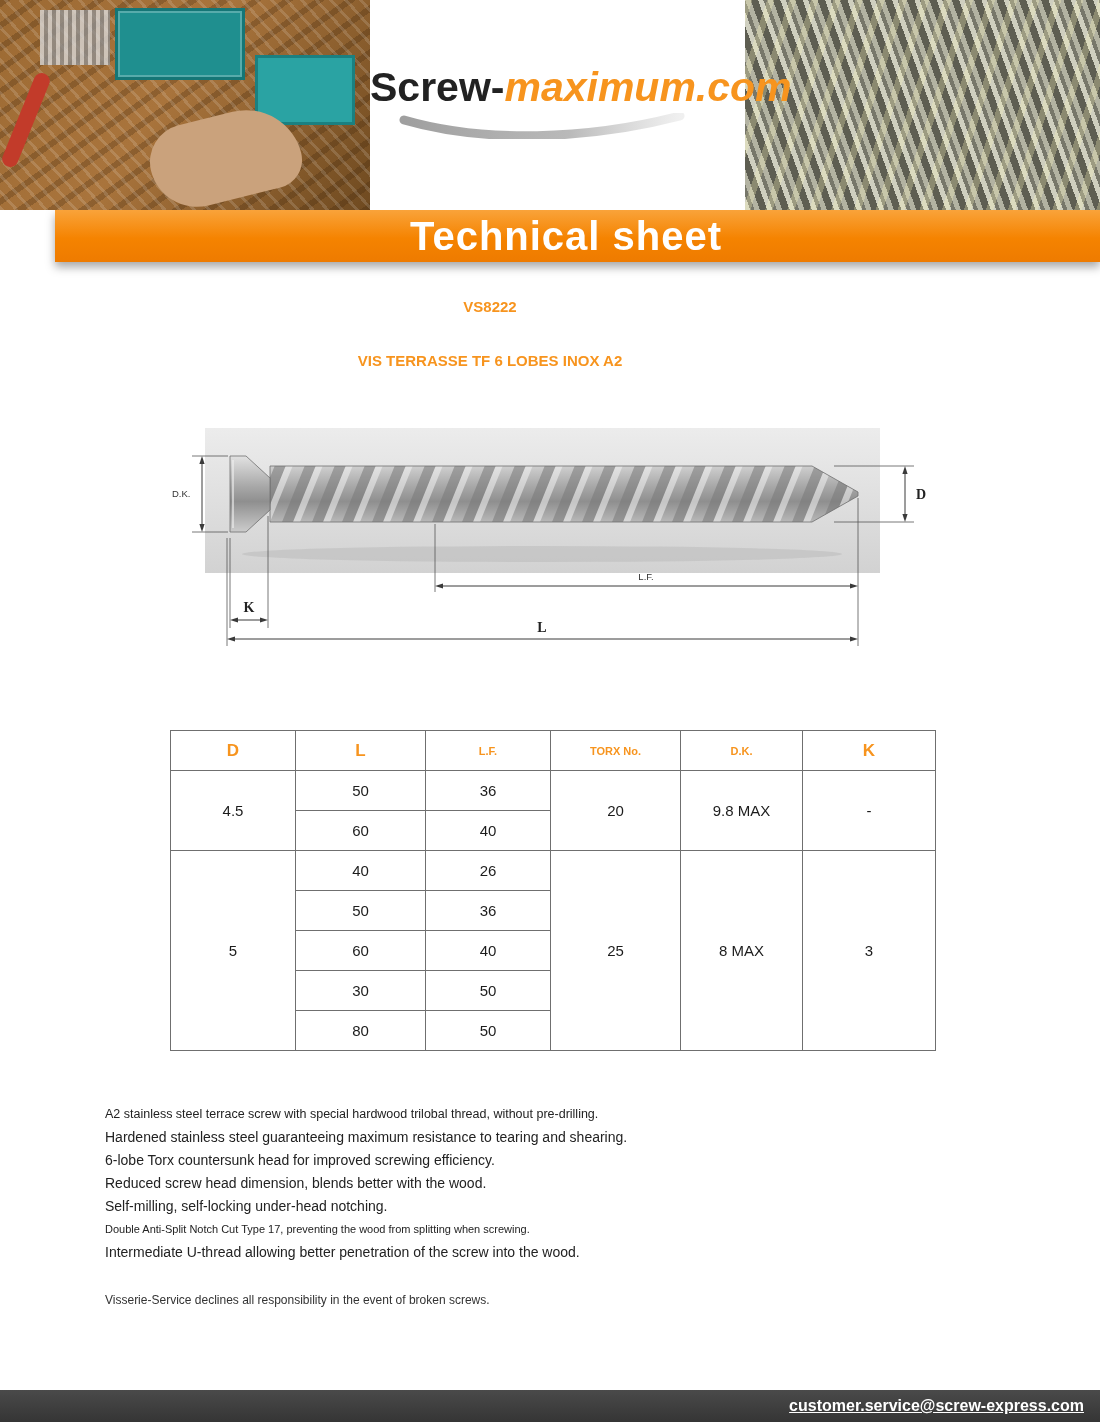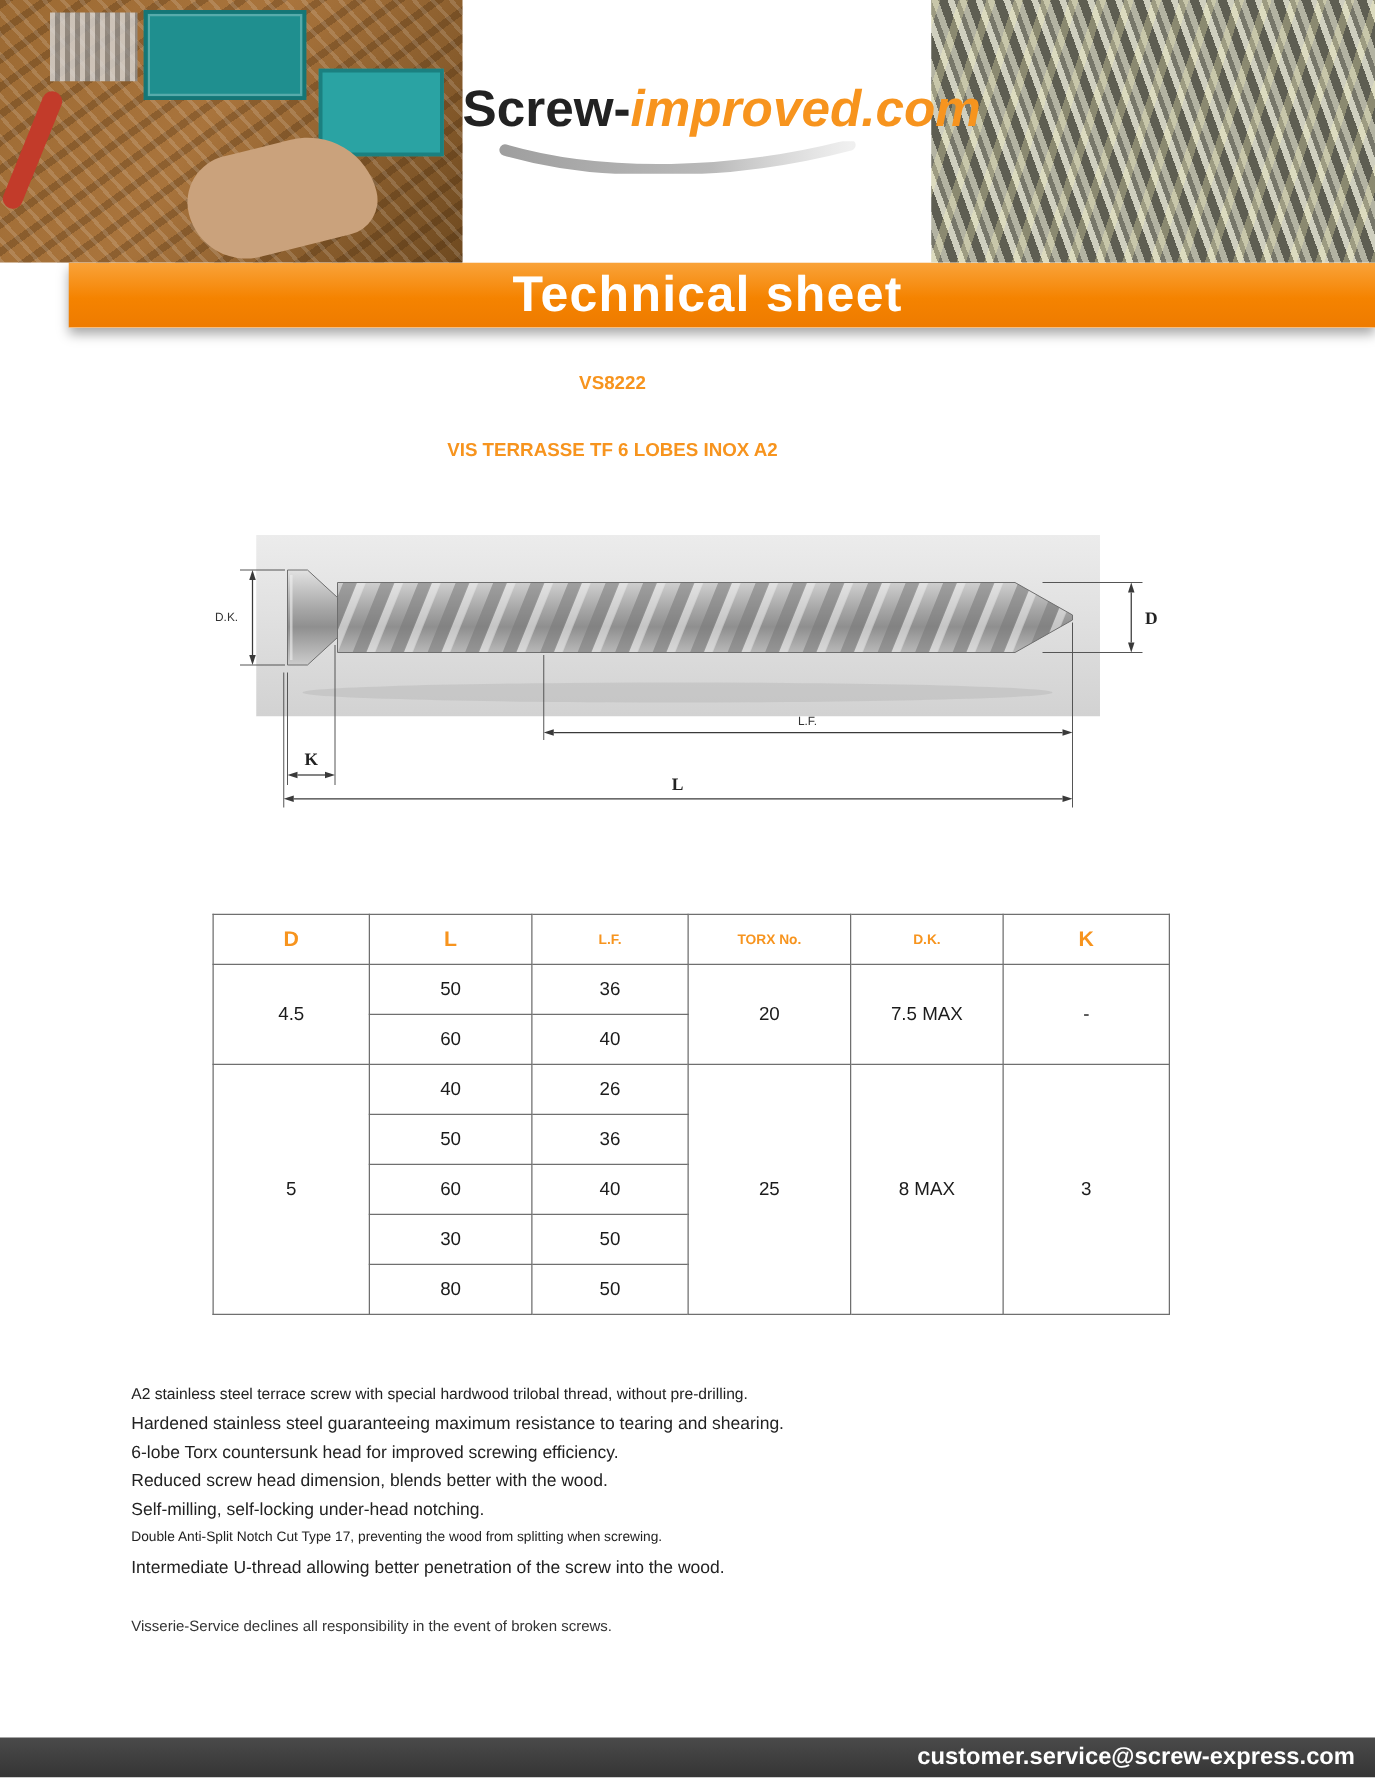--- a/index.html
+++ b/index.html
@@ -81,38 +81,38 @@
 
   .disclaimer { margin:28px 0 0 105px; }
   .disclaimer p { font-size:12px; line-height:17px; color:#333; }
 
   
   .footer {
     position:absolute; left:0; right:0; bottom:0; height:32px;
     background:linear-gradient(180deg,#4a4a4a 0%,#353535 100%);
     text-align:right; line-height:32px; padding-right:16px;
   }
-  .footer span { color:#ffffff; font-weight:700; font-size:19px; }
+  .footer span { color:#ffffff; font-weight:700; font-size:16px;text-decoration:underline; }
 </style>
 </head>
 <body>
 
 <div class="header">
   <div class="photo photo-left">
     <div class="bits"></div>
     <div class="tray1"></div>
     <div class="tray2"></div>
     <div class="tool-red"></div>
     <div class="hand"></div>
   </div>
   <div class="photo photo-right"></div>
 
   <div class="logo-block">
     <div class="logo-line">
-      <span class="logo-part1">Screw-</span><span class="logo-part2">improved.com</span>
+      <span class="logo-part1">Screw-</span><span class="logo-part2">maximum.com</span>
     </div>
     <svg class="swoosh" width="290" height="26" viewBox="0 0 290 26">
       <defs>
         <linearGradient id="sw" x1="0" y1="0" x2="1" y2="0">
           <stop offset="0" stop-color="#9a9a9a" stop-opacity="0.95"></stop>
           <stop offset="0.6" stop-color="#a8a8a8" stop-opacity="0.8"></stop>
           <stop offset="1" stop-color="#c2c2c2" stop-opacity="0.25"></stop>
         </linearGradient>
       </defs>
       <path d="M6,7 C85,30 190,27 282,3" stroke="url(#sw)" stroke-width="9" stroke-linecap="round" fill="none"></path>
@@ -222,21 +222,21 @@
         <th class="hd-sm">D.K.</th>
         <th class="hd-lg">K</th>
       </tr>
     </thead>
     <tbody>
       <tr>
         <td rowspan="2">4.5</td>
         <td>50</td>
         <td>36</td>
         <td rowspan="2">20</td>
-        <td rowspan="2">7.5 MAX</td>
+        <td rowspan="2">9.8 MAX</td>
         <td rowspan="2">-</td>
       </tr>
       <tr>
         <td>60</td>
         <td>40</td>
       </tr>
       <tr>
         <td rowspan="5">5</td>
         <td>40</td>
         <td>26</td>

